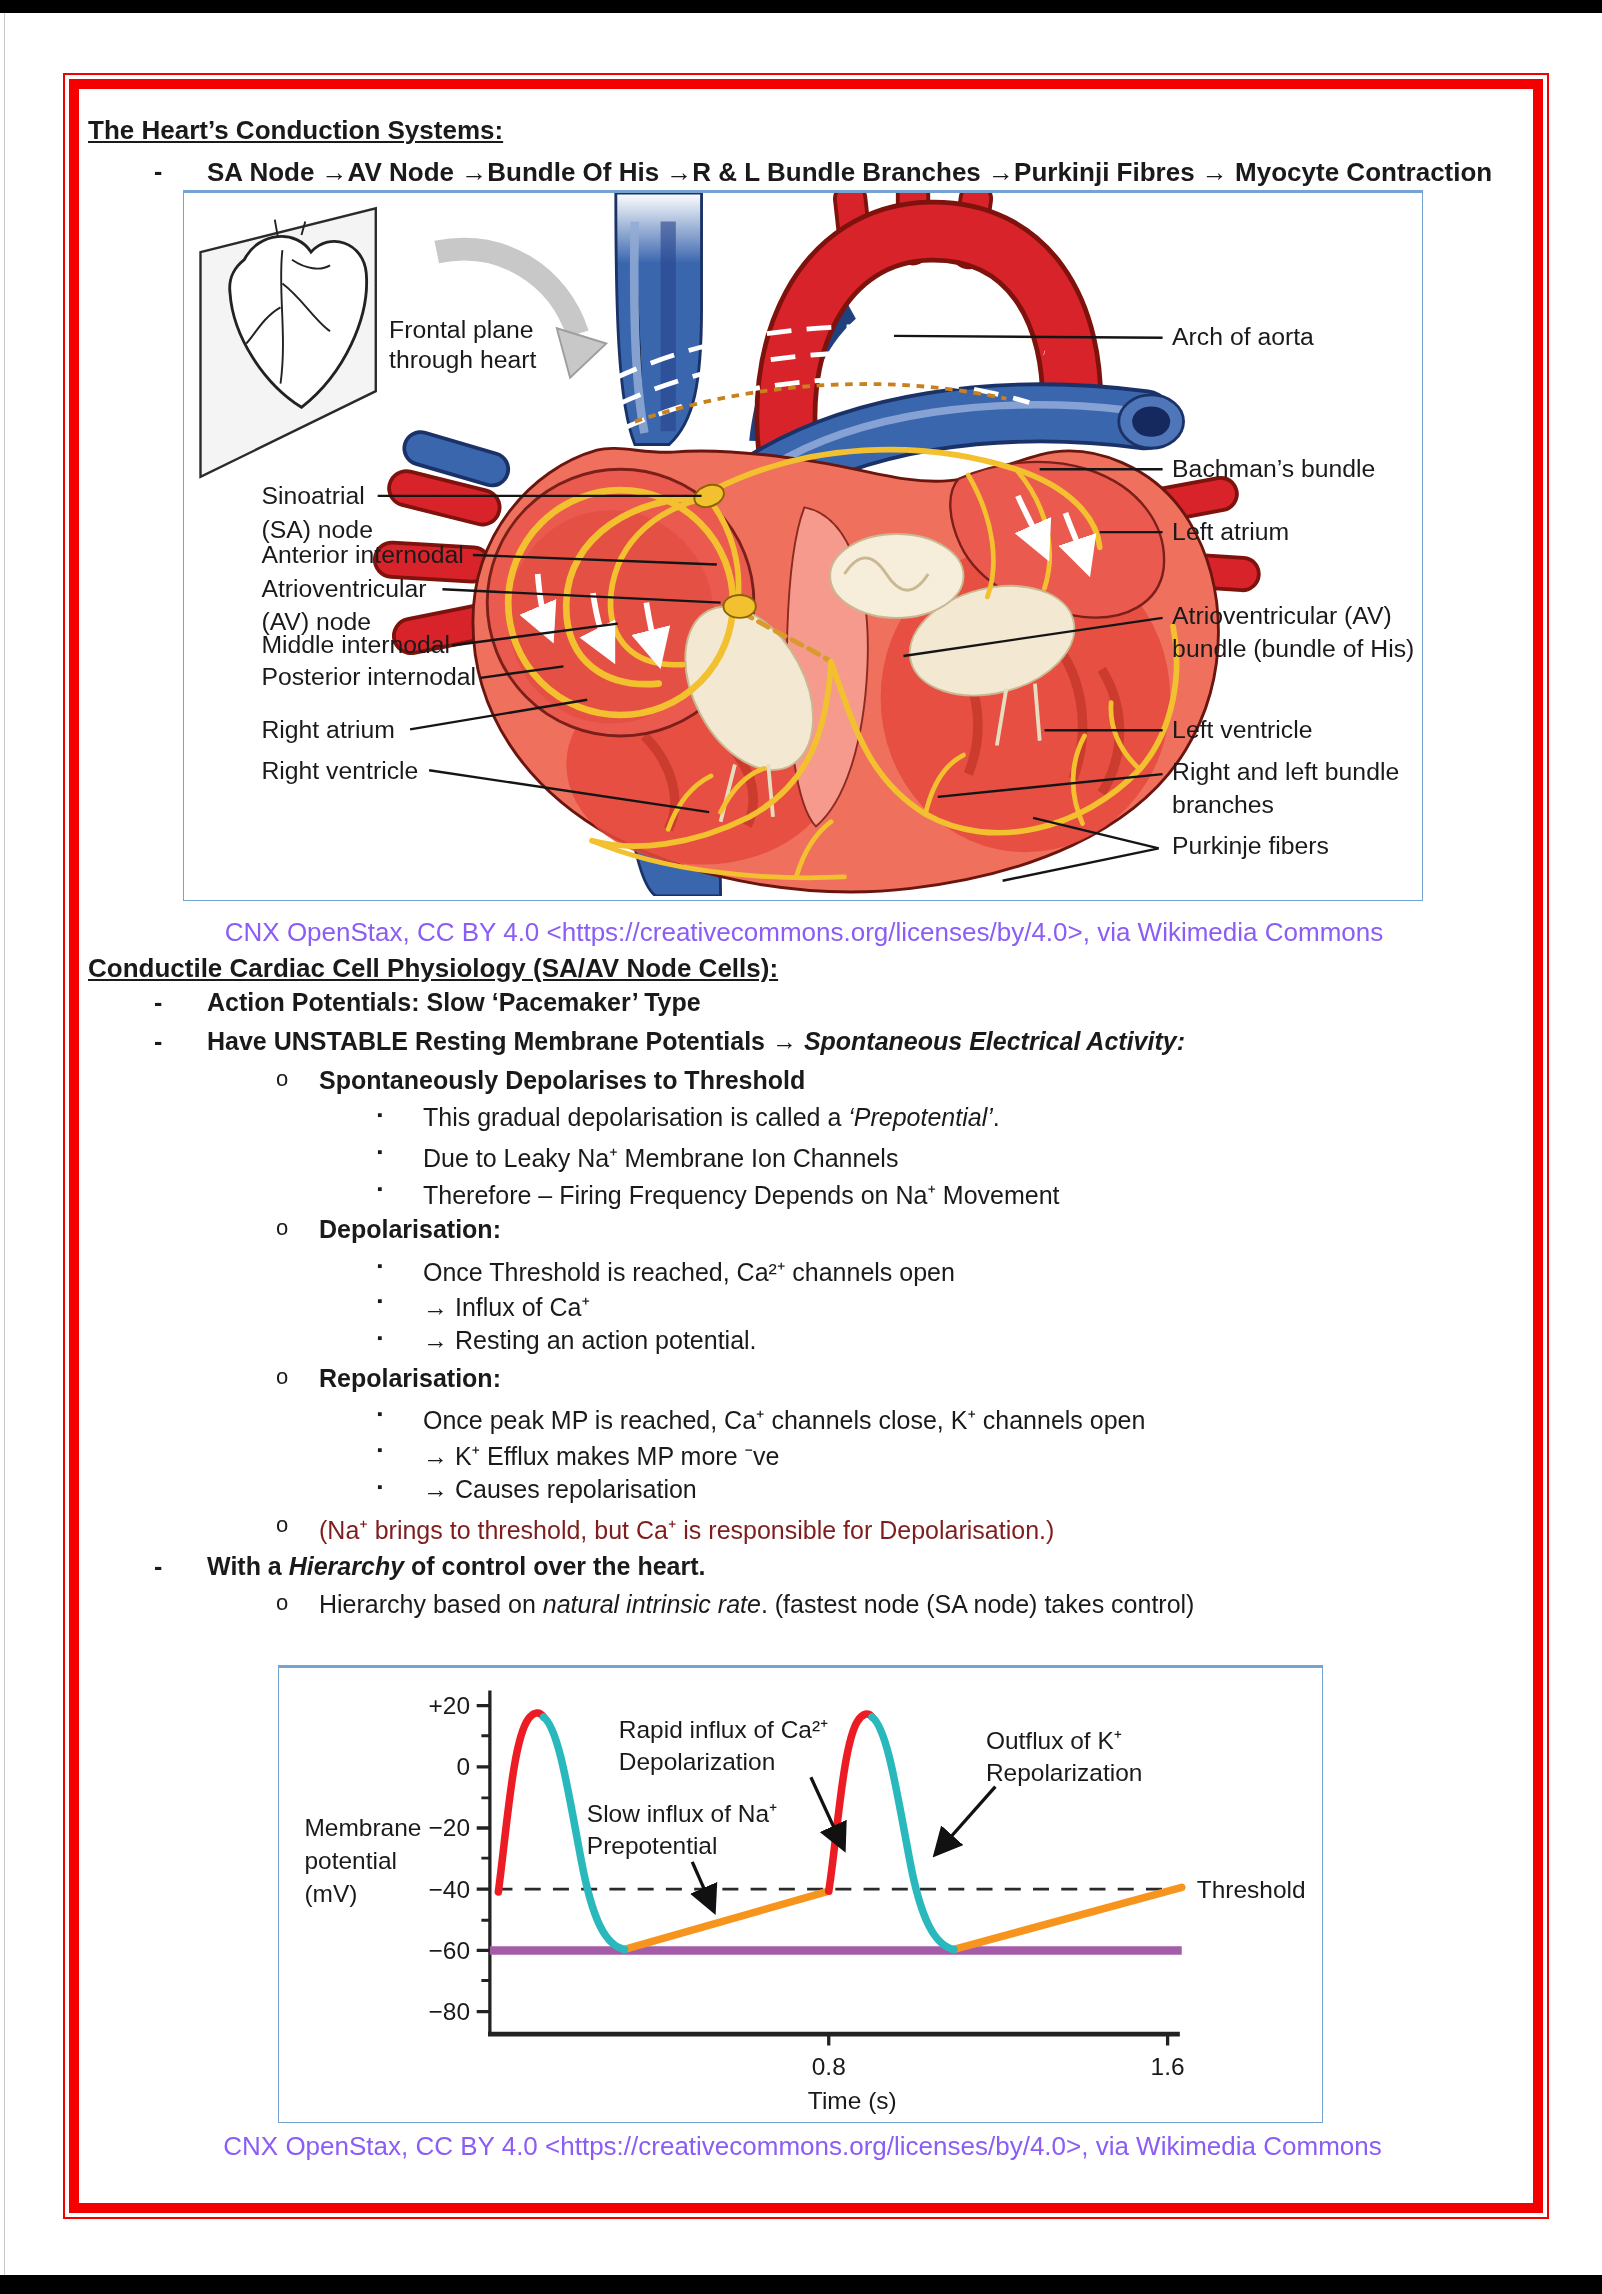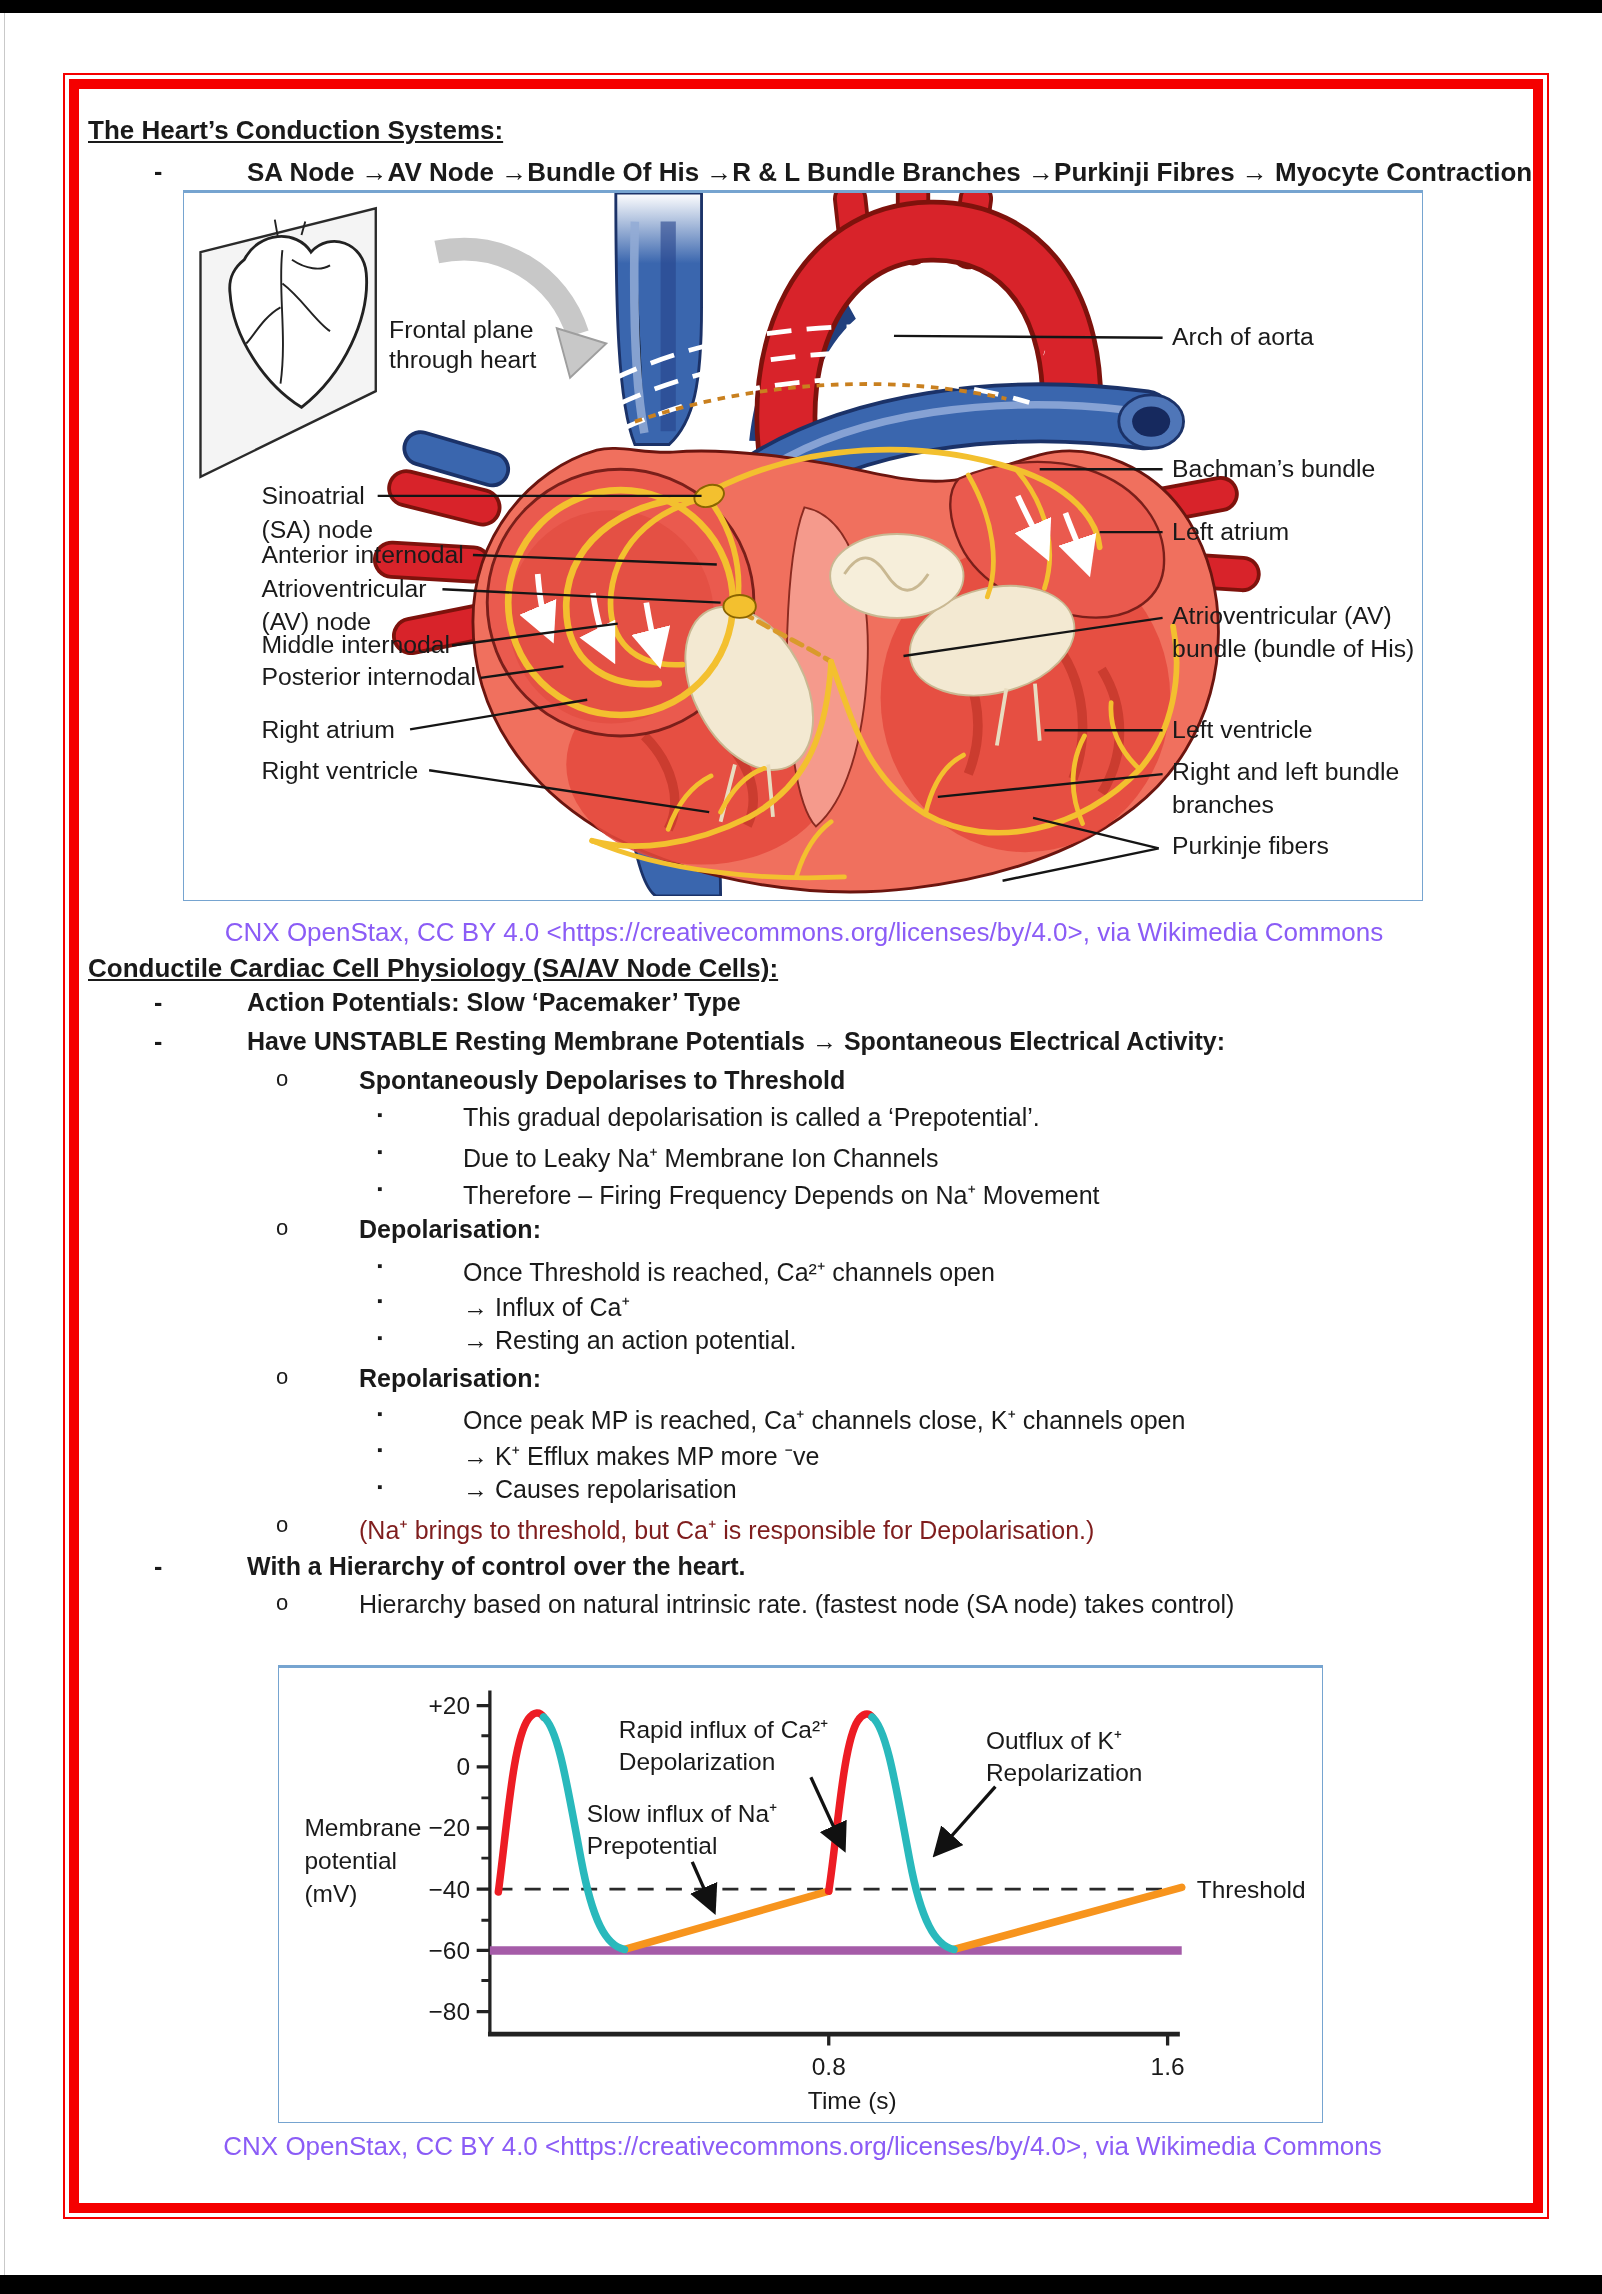--- a/index.html
+++ b/index.html
@@ -12,26 +12,26 @@
   .frame-outer{position:absolute;left:63px;top:73px;width:1482px;height:2142px;
                border:2.9px solid #f50000;}
   .frame-inner{position:absolute;left:3.8px;top:3.8px;right:3.8px;bottom:3.8px;border:10.6px solid #f50000;}
   .h1{position:absolute;left:88px;top:115px;font-size:26px;font-weight:bold;
       text-decoration:underline;white-space:nowrap;}
   .ln{position:absolute;left:0;width:1602px;height:33px;font-size:25px;white-space:nowrap;}
   .mk{position:absolute;}
   .mk.m1{left:154px;}
   .mk.m2{left:276px;font-size:22px;}
   .mk.m3{left:377px;font-size:15.4px;top:2.9px;}
-  .tx{position:absolute;white-space:nowrap;margin-left:40px;}
+  .tx{position:absolute;white-space:nowrap;}
   .tx.t1{left:207px;}
   .tx.t2{left:319px;}
   .tx.t3{left:423px;}
   .b{font-weight:bold;}
-  .i{}
+  .i{font-style:italic;}
   .red{color:#7f1d1d;}
   .figbox{position:absolute;background:#ffffff;border:1.9px solid #76a4d0;border-top:3.8px solid #76a4d0;}
   #fig1{left:183px;top:190px;width:1238px;height:707px;}
   #fig2{left:278px;top:1665px;width:1043px;height:454px;}
   .caption{position:absolute;left:183px;width:1242px;text-align:center;font-size:26px;color:#8b5cf6;}
   #cap1{top:917px;}
   #cap2{top:2131px;left:154px;width:1297px;}
   svg{display:block;}
   svg text{font-family:"Liberation Sans", sans-serif;}
 </style>

